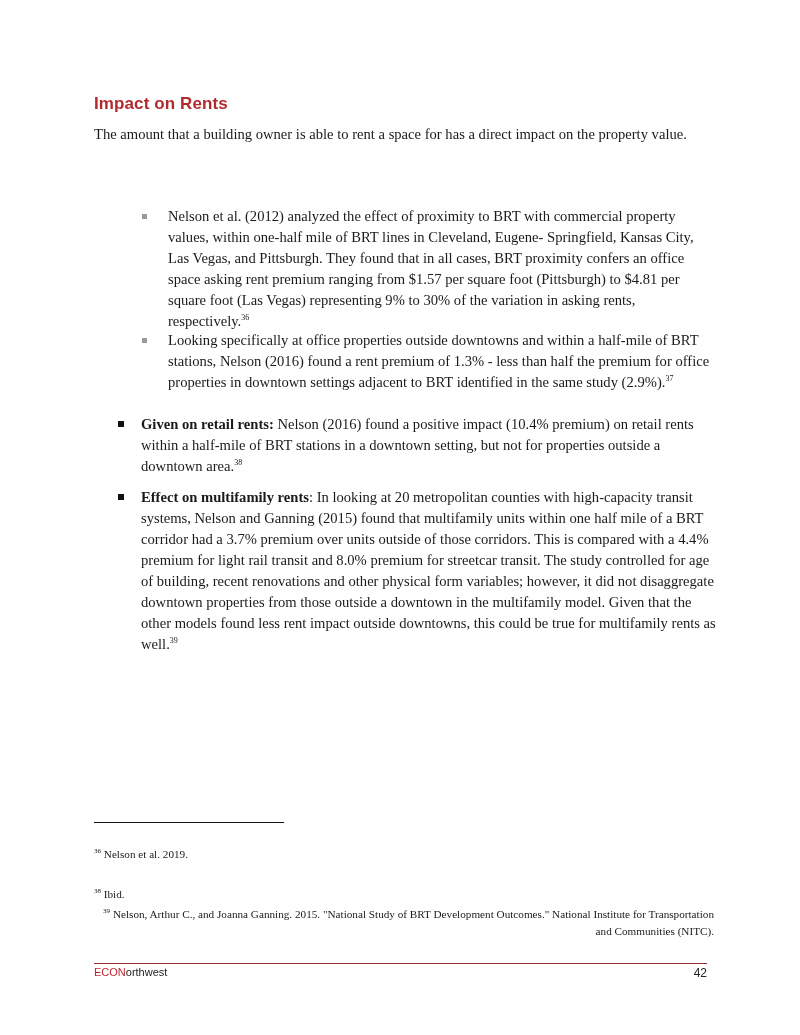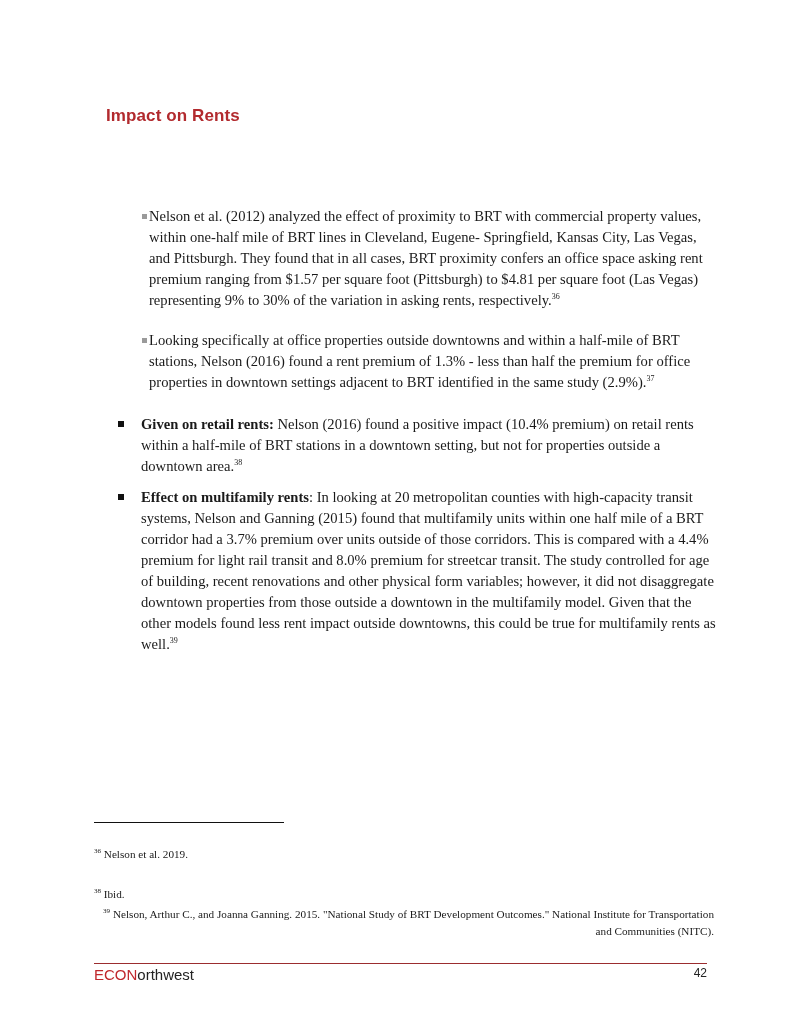--- a/index.html
+++ b/index.html
@@ -21,21 +21,21 @@
       width: 800px; height: 1035px;
     }
     .heading {
       position: absolute;
       left: 94px;
       top: 94px;
       font-family: "Liberation Sans", "DejaVu Sans", sans-serif;
       font-weight: bold;
       font-size: 17px;
       color: #b22a2e;
-      margin: 12px;
+      margin: 0;
       letter-spacing: 0.1px;
     }
     .intro {
       position: absolute;
       left: 94px;
       top: 124px;
       width: 620px;
       font-size: 14.6px;
       line-height: 21px;
       margin: 0;
@@ -70,21 +70,21 @@
     }
     .sub-marker {
       position: absolute;
       left: 0;
       top: 8px;
       width: 5px;
       height: 5px;
       background: #9a9a9a;
     }
     .sub-text {
-      margin-left: 7px;
+      margin-left: 26px;
     }
     sup {
       font-size: 8px;
       line-height: 0;
       vertical-align: super;
     }
     .fn-rule {
       position: absolute;
       left: 94px;
       top: 822px;
@@ -108,21 +108,21 @@
       top: 963px;
       width: 613px;
       height: 1px;
       background: #9b2d2f;
     }
     .footer-brand {
       position: absolute;
       left: 94px;
       top: 966px;
       font-family: "Liberation Sans", "DejaVu Sans", sans-serif;
-      font-size: 15px;
+      font-size: 11px;
       color: #222222;
     }
     .footer-brand .econ {
       color: #c0282d;
     }
     .page-number {
       position: absolute;
       right: 93px;
       top: 966px;
       font-family: "Liberation Sans", "DejaVu Sans", sans-serif;
@@ -130,20 +130,21 @@
       color: #222222;
     }
   </style>
 </head>
 <body>
 
 <div class="page">
 
   <h2 class="heading">Impact on Rents</h2>
 
+  <p class="intro">The amount that a building owner is able to rent a space for has a direct impact on the property value.</p>
 
 
   <div class="sub-block" style="top:206px;">
     <span class="sub-marker"></span>
     <div class="sub-text"><span>Nelson et al. (2012) analyzed the effect of proximity to BRT with commercial property values, within one-half mile of BRT lines in Cleveland, Eugene- Springfield, Kansas City, Las Vegas, and Pittsburgh. They found that in all cases, BRT proximity confers an office space asking rent premium ranging from $1.57 per square foot (Pittsburgh) to $4.81 per square foot (Las Vegas) representing 9% to 30% of the variation in asking rents, respectively.</span><sup>36</sup></div>
   </div>
 
   <div class="sub-block" style="top:330px;">
     <span class="sub-marker"></span>
     <div class="sub-text"><span>Looking specifically at office properties outside downtowns and within a half-mile of BRT stations, Nelson (2016) found a rent premium of 1.3% - less than half the premium for office properties in downtown settings adjacent to BRT identified in the same study (2.9%).</span><sup>37</sup></div>

